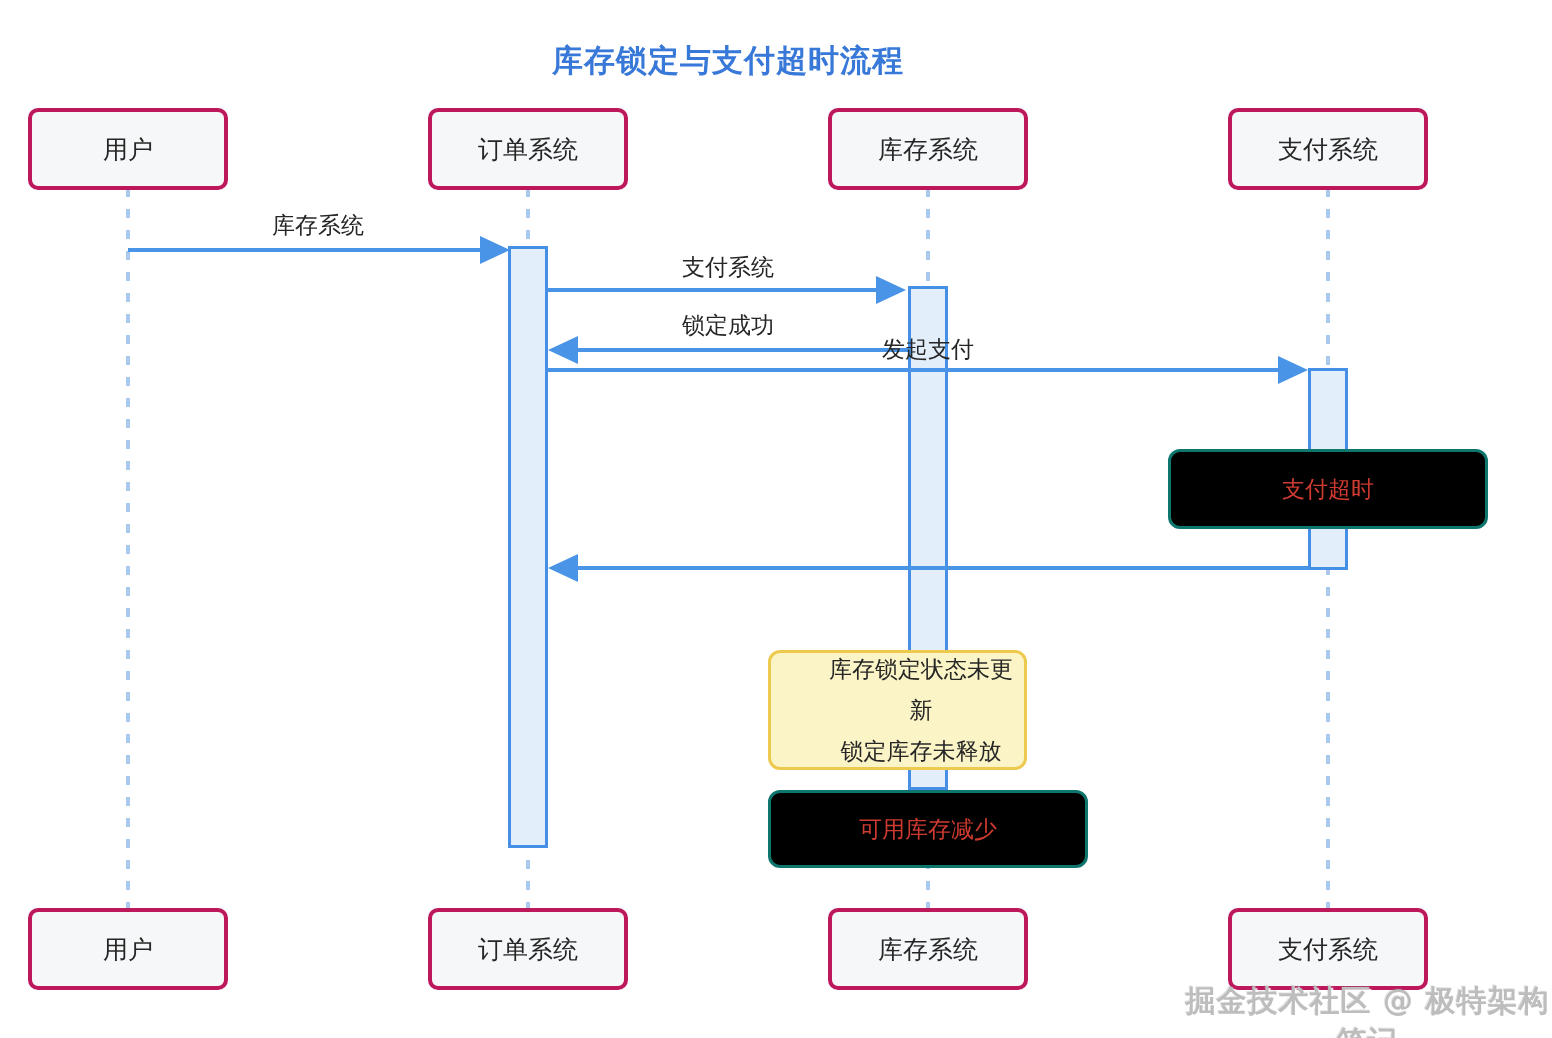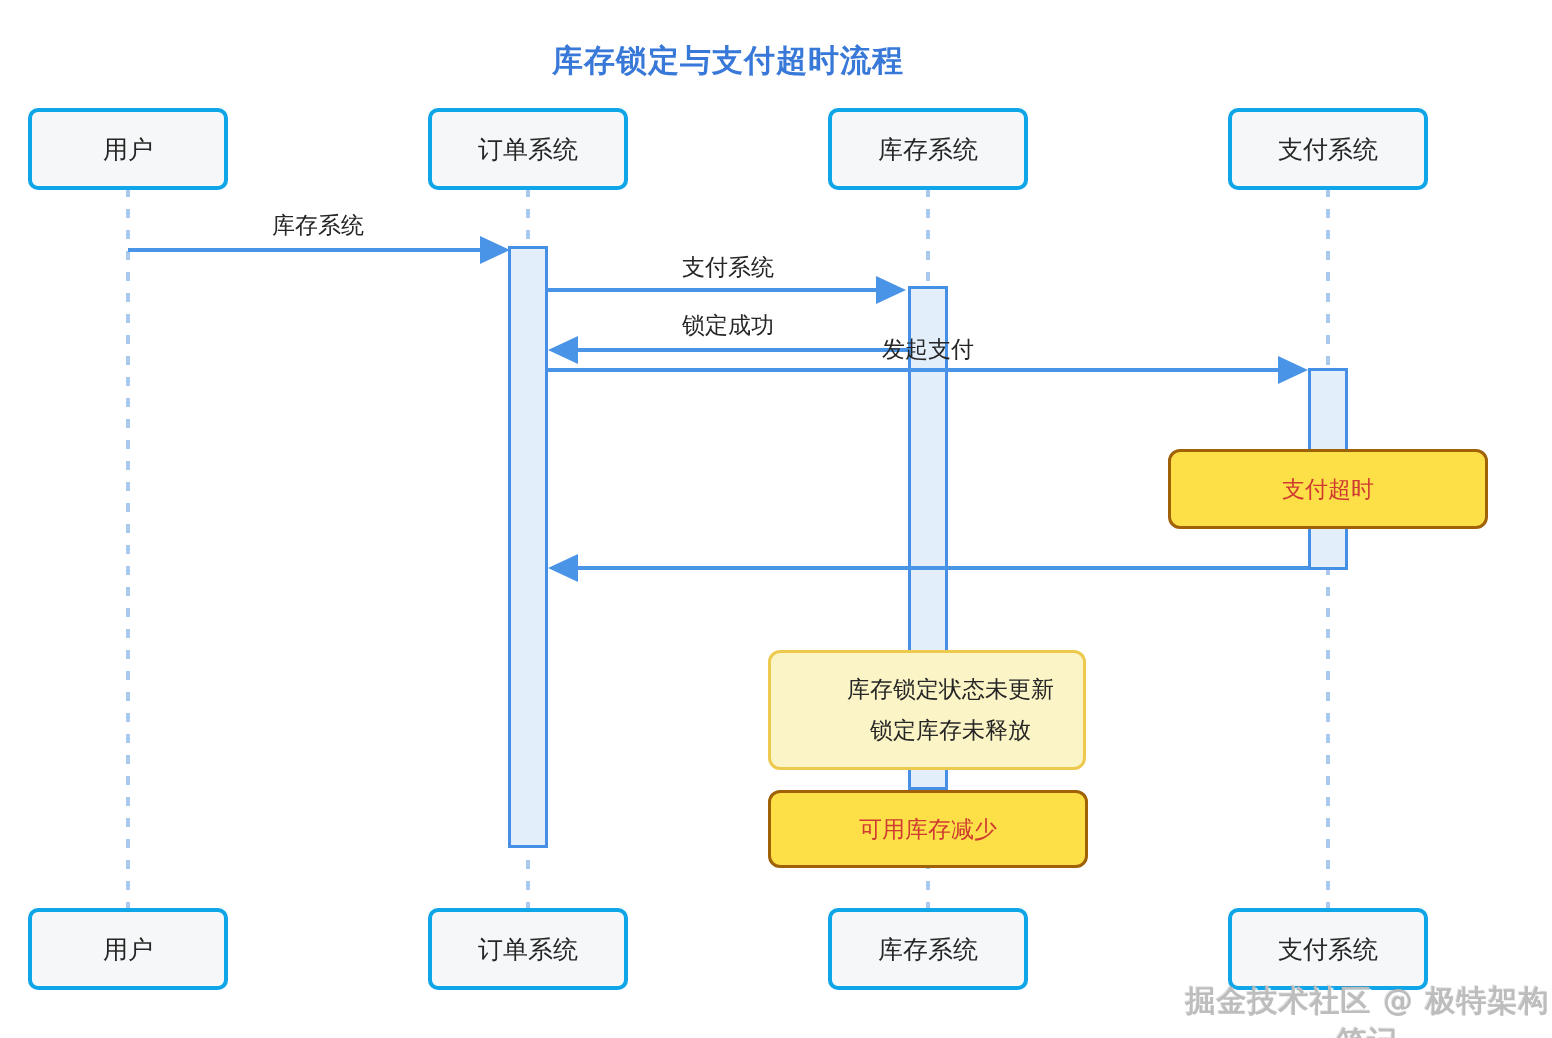--- a/index.html
+++ b/index.html
@@ -36,21 +36,21 @@
     position:absolute; width:40px;
     background:#e3eefb;
     border:3px solid #4590e6;
     z-index:2;
   }
 
   
   .actor {
     position:absolute; width:200px; height:82px;
     background:#f6f7f8;
-    border:4px solid #0ea5e9;
+    border:4px solid #be185d;
     border-radius:10px;
     display:flex; align-items:center; justify-content:center;
     font-size:25px; font-weight:500; color:#262626;
     z-index:5;
   }
 
   
   .msg-line {
     position:absolute; height:4px;
     background:#4a94e8;
@@ -81,22 +81,22 @@
   .note {
     position:absolute;
     border-radius:12px;
     display:flex; flex-direction:column;
     align-items:center; justify-content:center;
     font-size:23px; font-weight:500;
     z-index:4;
     text-align:center;
   }
   .note.error {
-    background:#fde047;
-    border:3px solid #a16207;
+    background:#000000;
+    border:3px solid #0f766e;
     color:#cf3b31;
   }
   .note.warning {
     background:#faf4c6;
     border:3px solid #edc94d;
     color:#262626;
     line-height:41px;
   }
 
   .watermark {
@@ -154,21 +154,21 @@
   <div class="msg-line" style="left:548px; top:368px; width:732px;"></div>
   <div class="arrow-right" style="left:1278px; top:356px;"></div>
 
   <div class="msg-line" style="left:578px; top:566px; width:730px;"></div>
   <div class="arrow-left" style="left:548px; top:554px;"></div>
 
   <div class="note error" style="left:1168px; top:449px; width:320px; height:80px;">
     <span>支付超时</span>
   </div>
 
-  <div class="note warning" style="left:768px; top:650px; width:318px; height:120px;padding-left:47px;">
+  <div class="note warning" style="left:768px; top:650px; width:259px; height:120px;padding-left:47px;">
     <div>库存锁定状态未更新</div>
     <div>锁定库存未释放</div>
   </div>
 
   <div class="note error" style="left:768px; top:790px; width:320px; height:78px;">
     <span>可用库存减少</span>
   </div>
 
   <div class="actor" style="left:28px; top:908px;">
     <span>用户</span>

